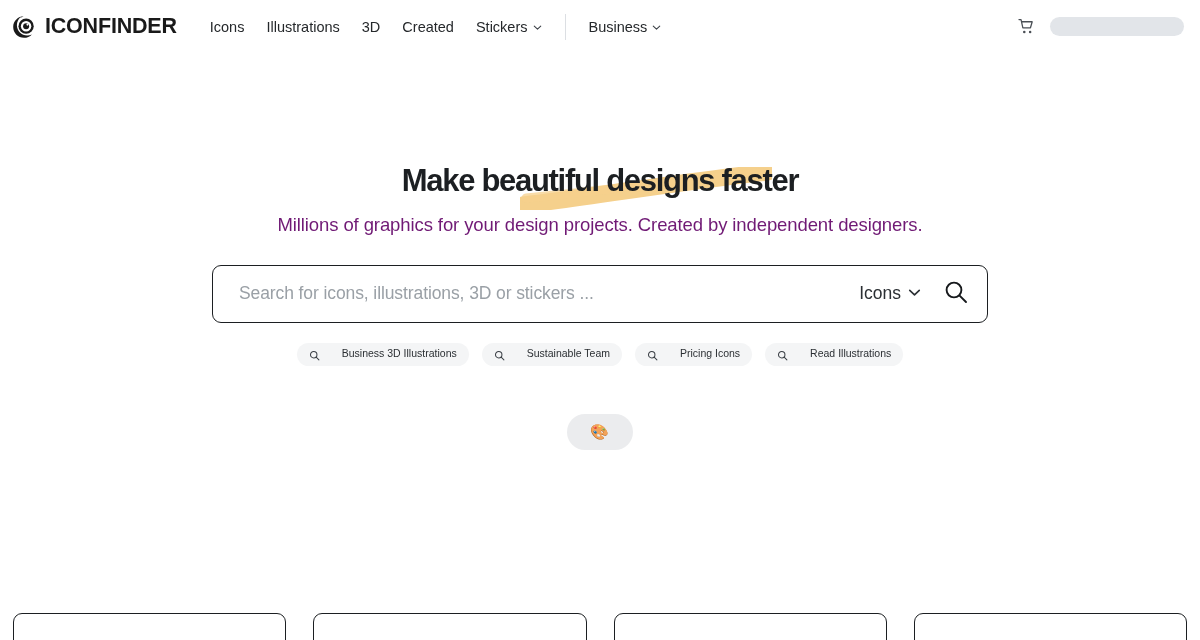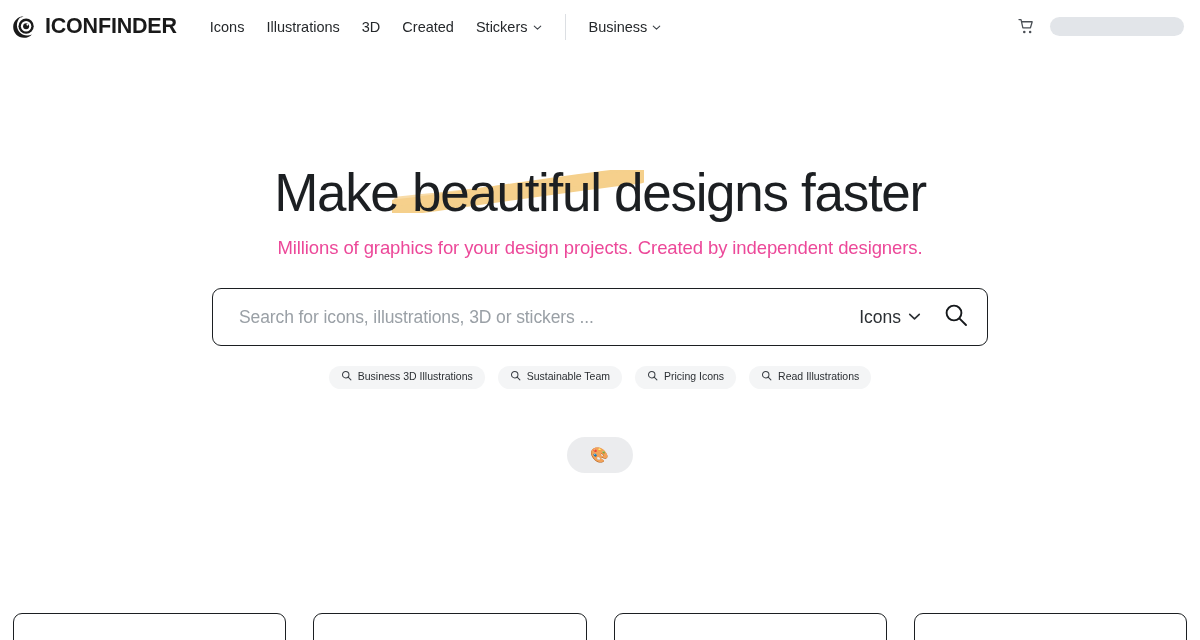--- a/index.html
+++ b/index.html
@@ -92,22 +92,22 @@
 
   
   .hero {
     text-align: center;
     padding-top: 112px;
   }
 
   .headline {
     position: relative;
     display: inline-block;
-    font-size: 53px;
-    font-weight: 400;
+    font-size: 31px;
+    font-weight: 700;
     letter-spacing: -1.3px;
     color: #1c1f22;
     line-height: 1.06;
     margin: 0;
     padding: 0;
     text-align: center;
   }
   .headline .hl-text { position: relative; z-index: 2; }
   .headline .hl-stroke {
     position: absolute;
@@ -115,21 +115,21 @@
     left: 118px;
     top: 2px;
     width: 252px;
     height: 43px;
     pointer-events: none;
   }
 
   .subtitle {
     margin: 16px 0 0 0;
     font-size: 18.5px;
-    color: #ec4899;
+    color: #701a75;
     font-weight: 400;
     letter-spacing: -0.1px;
   }
 
   
   .search-wrap {
     margin: 29px auto 0;
     width: 776px;
     height: 58px;
     border: 1.6px solid #1c1f22;
@@ -171,22 +171,22 @@
 
   
   .chips {
     margin-top: 20px;
     display: flex;
     justify-content: center;
     gap: 13px;
   }
   .chip {
     display: flex;
-    align-items: flex-start;
-    gap: 6px;
+    align-items: flex-end;
+    gap: 22px;
     background: #f4f5f6;
     border-radius: 13px;
     padding: 4px 12px 5px;
     font-size: 10.5px;
     color: #2b2f33;
     cursor: pointer;
     white-space: nowrap;
     line-height: 1.3;
   }
   .chip-icon { flex: none; color: #3a3f45; display: block; }

